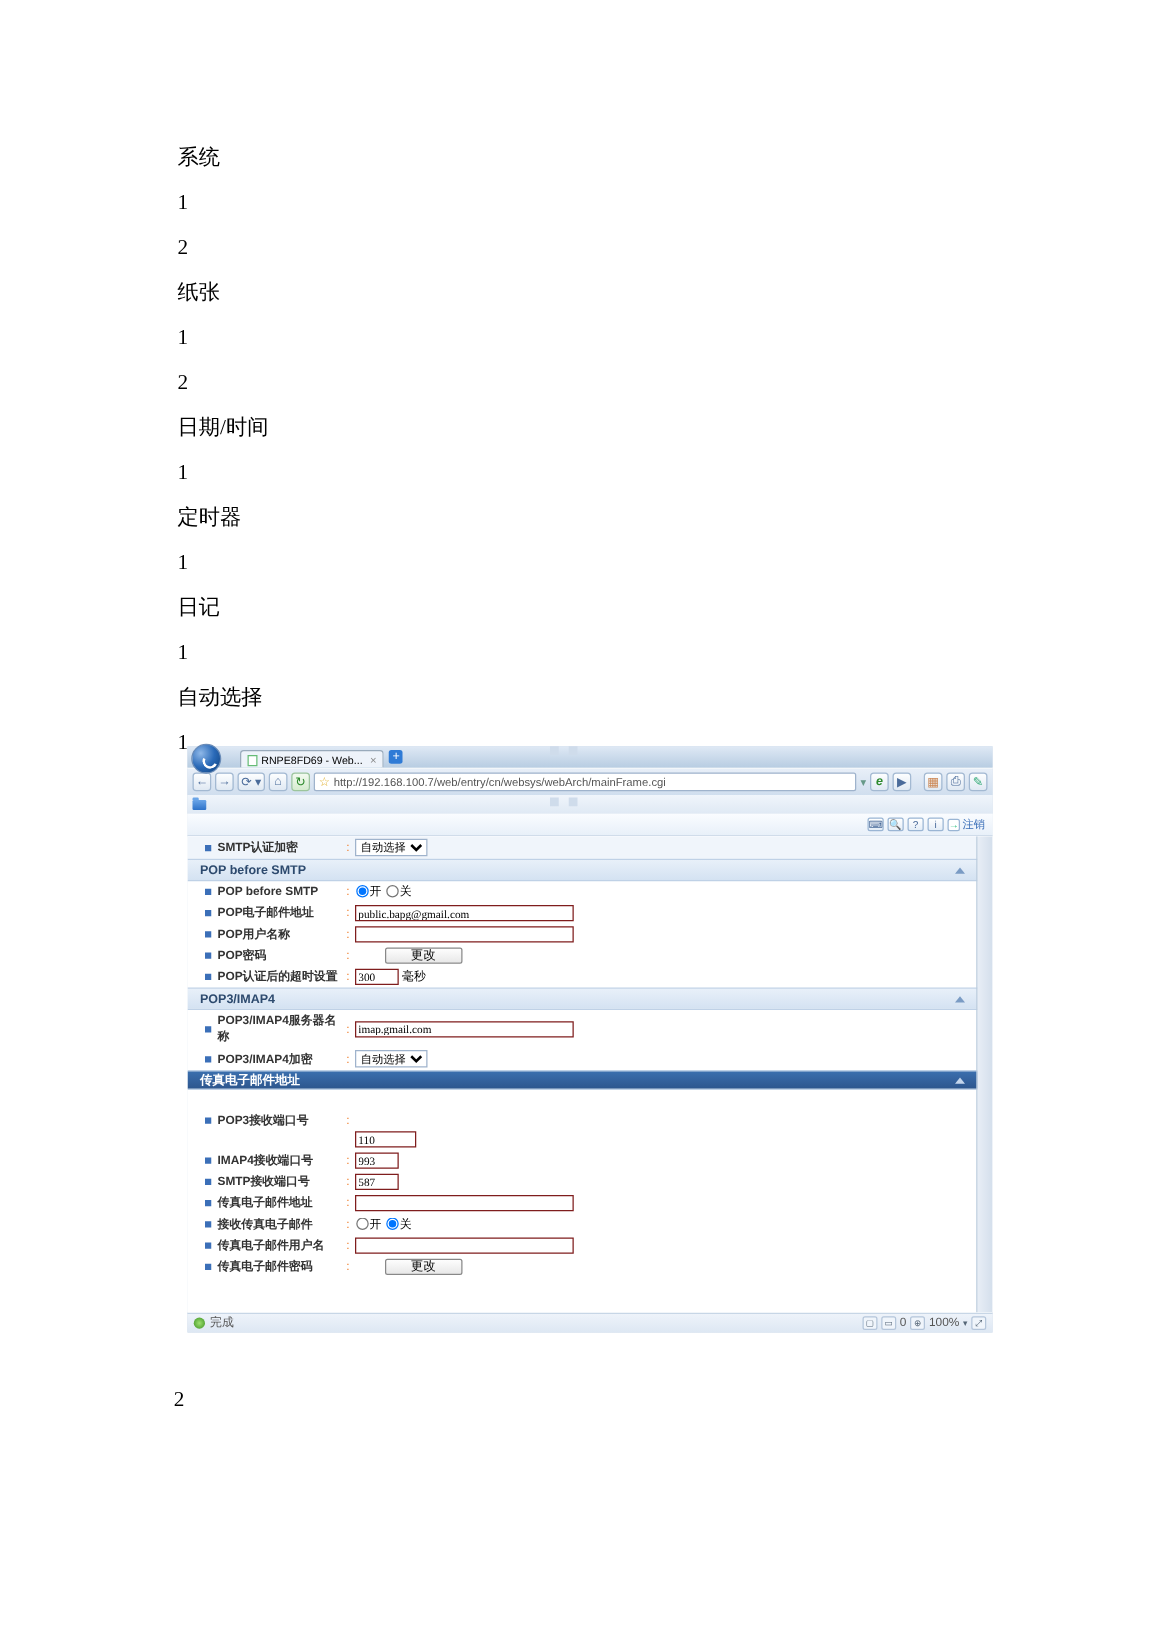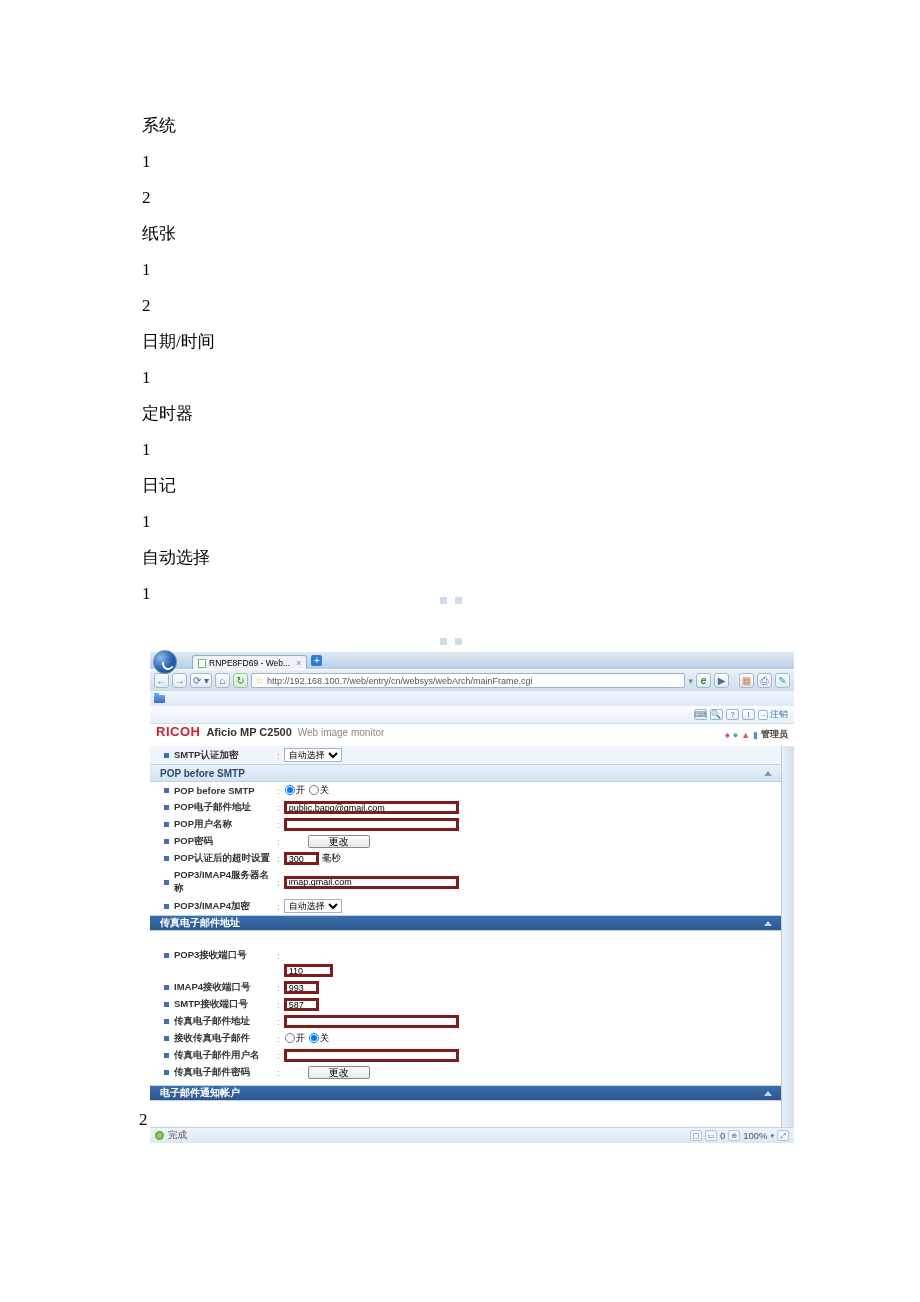--- a/index.html
+++ b/index.html
@@ -1,20 +1,20 @@
 <!DOCTYPE html>
 <html><head>
   <meta charset="utf-8">
   <style>
     * { margin:0; padding:0; box-sizing:border-box; }
     body { width:920px; height:1302px; background:#fff; font-family:"SimSun","宋体",serif; font-size:16px; position:relative; }
     .page { padding:0; }
     .text-content { position:absolute; left:142px; top:108px; line-height:36px; }
     .text-content p { margin:0; font-size:17px; font-family:"SimSun","宋体",serif; }
-    .screenshot-wrap { position:absolute; left:150px; top:652px; width:644px; height:498px; box-shadow:0 0 0 0 #ccc; }
+    .screenshot-wrap { position:absolute; left:150px; top:597px; width:644px; height:498px; box-shadow:0 0 0 0 #ccc; }
     
     .browser { width:100%; background:#c7d6e6; font-family:Tahoma,Arial,sans-serif; }
     .tab-strip { height:17px; background:linear-gradient(#dfe9f5,#b8cde2); display:flex; align-items:flex-end; padding-left:40px; position:relative; }
     .orb { position:absolute; left:3px; top:-2px; width:24px; height:24px; background:radial-gradient(circle at 30% 30%,#8fb8e8,#2a6ab8,#0e3f7a); border-radius:50%; border:1px solid #698bb7; }
     .orb::after { content:""; position:absolute; left:8px; top:7px; width:8px; height:8px; border:2px solid #fff; border-top-color:transparent; border-right-color:transparent; border-radius:50%; transform:rotate(-20deg); }
     .tab { background:#eef3fa; border:1px solid #9ab; border-bottom:none; border-radius:3px 3px 0 0; height:14px; padding:1px 5px 0 5px; font-size:8.5px; display:flex; align-items:center; gap:3px; margin-left:2px; }
     .tab .page-icon { width:8px; height:9px; border:0.7px solid #6b7; background:#fff; }
     .tab .close-x { font-size:9px; color:#888; margin-left:3px; }
     .add-tab { width:11px; height:11px; background:#2f7bd6; color:#fff; font-size:10px; line-height:11px; text-align:center; border-radius:2px; margin-left:4px; align-self:center; }
     .toolbar { height:22px; background:linear-gradient(#e8eff8,#d0deee); border-top:1px solid #fff; display:flex; align-items:center; padding:0 4px; gap:3px; font-size:10px; }
@@ -42,21 +42,21 @@
     .wp-scroll { height:381px; overflow:hidden; position:relative; background:#fff; border-top:0; }
     .wp-scroll::after { content:""; position:absolute; right:0; top:0; bottom:0; width:12px; background:linear-gradient(to right,#e8eef6,#d4dfec); border-left:1px solid #bcd; }
     .wp-scroll .scroll-thumb { position:absolute; right:1px; top:2px; width:10px; height:45px; background:linear-gradient(#c4d6ec,#9fbde0); border:1px solid #8ba8ca; border-radius:2px; }
     .wp-scroll .scroll-down { position:absolute; right:1px; bottom:1px; width:10px; height:10px; background:linear-gradient(#d6e3f3,#b4c9e2); border:1px solid #8ba; font-size:7px; text-align:center; color:#468; }
     .content-inner { padding-right:12px; }
     .row-frag { display:flex; align-items:center; padding:2px 8px 2px 14px; font-size:9.5px; min-height:16px; }
     .row-frag .sq { width:5px; height:5px; background:#3b6fb8; margin-right:5px; flex-shrink:0; }
     .row-frag .label { width:103px; color:#333;font-weight:bold; }
     .row-frag .colon-sp { color:#f08030; margin-right:4px; }
     .row-frag select { font-size:9px; border:1px solid #9fb3cc; background:#fff; }
-    .row-frag input[type=text] { height:13px; font-size:9px; border:3px solid #7f1d1d; padding:0 2px; }
+    .row-frag input[type=text] { height:13px; font-size:9px; border:1px solid #7f1d1d; padding:0 2px;font-family:Liberation Serif, serif; }
     .row-frag button.chg { font-size:10px; border:1px solid #888; background:linear-gradient(#fdfdfd,#e8e8e8); border-radius:2px; padding:0 20px; height:13px; line-height:11px;margin-left:24px; }
     .row-frag input[type=radio] { margin:0 1px; width:10px; height:10px; vertical-align:middle; }
     .sect-head { background:linear-gradient(#e8f0f9,#d4e2f2); border-top:1px solid #bfd1e6; border-bottom:1px solid #bfd1e6; height:18px; display:flex; align-items:center; padding:0 10px; font-size:10px; font-weight:bold; color:#2d4a6e; position:relative; }
     .sect-head.dark { background:linear-gradient(#3b6fae,#2d568e); color:#fff; height:16px; font-weight:bold; }
     .sect-arrow { position:absolute; right:10px; width:0; height:0; border-left:4px solid transparent; border-right:4px solid transparent; border-bottom:5px solid #7a9bc4; }
     .sect-head.dark .sect-arrow { border-bottom-color:#c4d6ec; }
     .watermark-area { position:absolute; left:230px; top:594px; width:480px; height:70px; pointer-events:none; z-index:5; }
     
     .status-bar { height:16px; background:linear-gradient(#eef3fa,#dde7f3); border-top:1px solid #c4d3e5; display:flex; align-items:center; padding:0 5px; font-size:9.5px; color:#555; gap:4px; justify-content:space-between; }
     .sb-left { display:flex; align-items:center; gap:4px; }
@@ -138,25 +138,20 @@
         <div class="wp-topbar">
           <span class="mini-icon">⌨</span>
           <span class="mini-icon" style="color:#3b6fb8;">🔍</span>
           <span class="mini-icon">?</span>
           <span class="mini-icon">i</span>
           <span class="logout">
             <span class="logout-arrow">→</span>
             <span>注销</span>
           </span>
         </div>
-        <div class="wp-header">
-          <span class="ricoh">RICOH</span>
-          <span class="model">Aficio MP C2500</span>
-          <span class="wim">Web image monitor</span>
-        </div>
         <div class="user-row">
           <span style="color:#d48;">♠</span>
           <span style="color:#5a8;">●</span>
           <span style="color:#e55;">▲</span>
           <span style="color:#5a8fc9;">▮</span>
           <b>管理员</b>
         </div>
 
         <div class="wp-scroll">
           <div class="scroll-thumb"></div>
@@ -198,20 +193,24 @@
               <button class="chg">更改</button>
             </div>
             <div class="row-frag">
                 <span class="sq"></span>
                 <span class="label">POP认证后的超时设置</span>
                 <span class="colon-sp">:</span>
               <input type="text" style="width: 35px;" value="300">
               <span style="margin-left:3px;">毫秒</span>
             </div>
 
+            <div class="sect-head">
+              <span>POP3/IMAP4</span>
+              <span class="sect-arrow"></span>
+            </div>
             <div class="row-frag">
                 <span class="sq"></span>
                 <span class="label">POP3/IMAP4服务器名称</span>
                 <span class="colon-sp">:</span>
               <input type="text" style="width: 175px;" value="imap.gmail.com">
             </div>
             <div class="row-frag">
                 <span class="sq"></span>
                 <span class="label">POP3/IMAP4加密</span>
                 <span class="colon-sp">:</span>
@@ -257,24 +256,20 @@
                 <span class="colon-sp">:</span>
               <input type="text" style="width: 175px;">
             </div>
             <div class="row-frag">
                 <span class="sq"></span>
                 <span class="label">传真电子邮件密码</span>
                 <span class="colon-sp">:</span>
               <button class="chg">更改</button>
             </div>
 
-            <div class="sect-head dark" style="margin-top:4px;">
-              <span>电子邮件通知帐户</span>
-              <span class="sect-arrow"></span>
-            </div>
 
           </div>
         </div>
       </div>
 
       <div class="status-bar">
         <div class="sb-left">
           <span class="green-dot"></span>
           <span>完成</span>
         </div>

